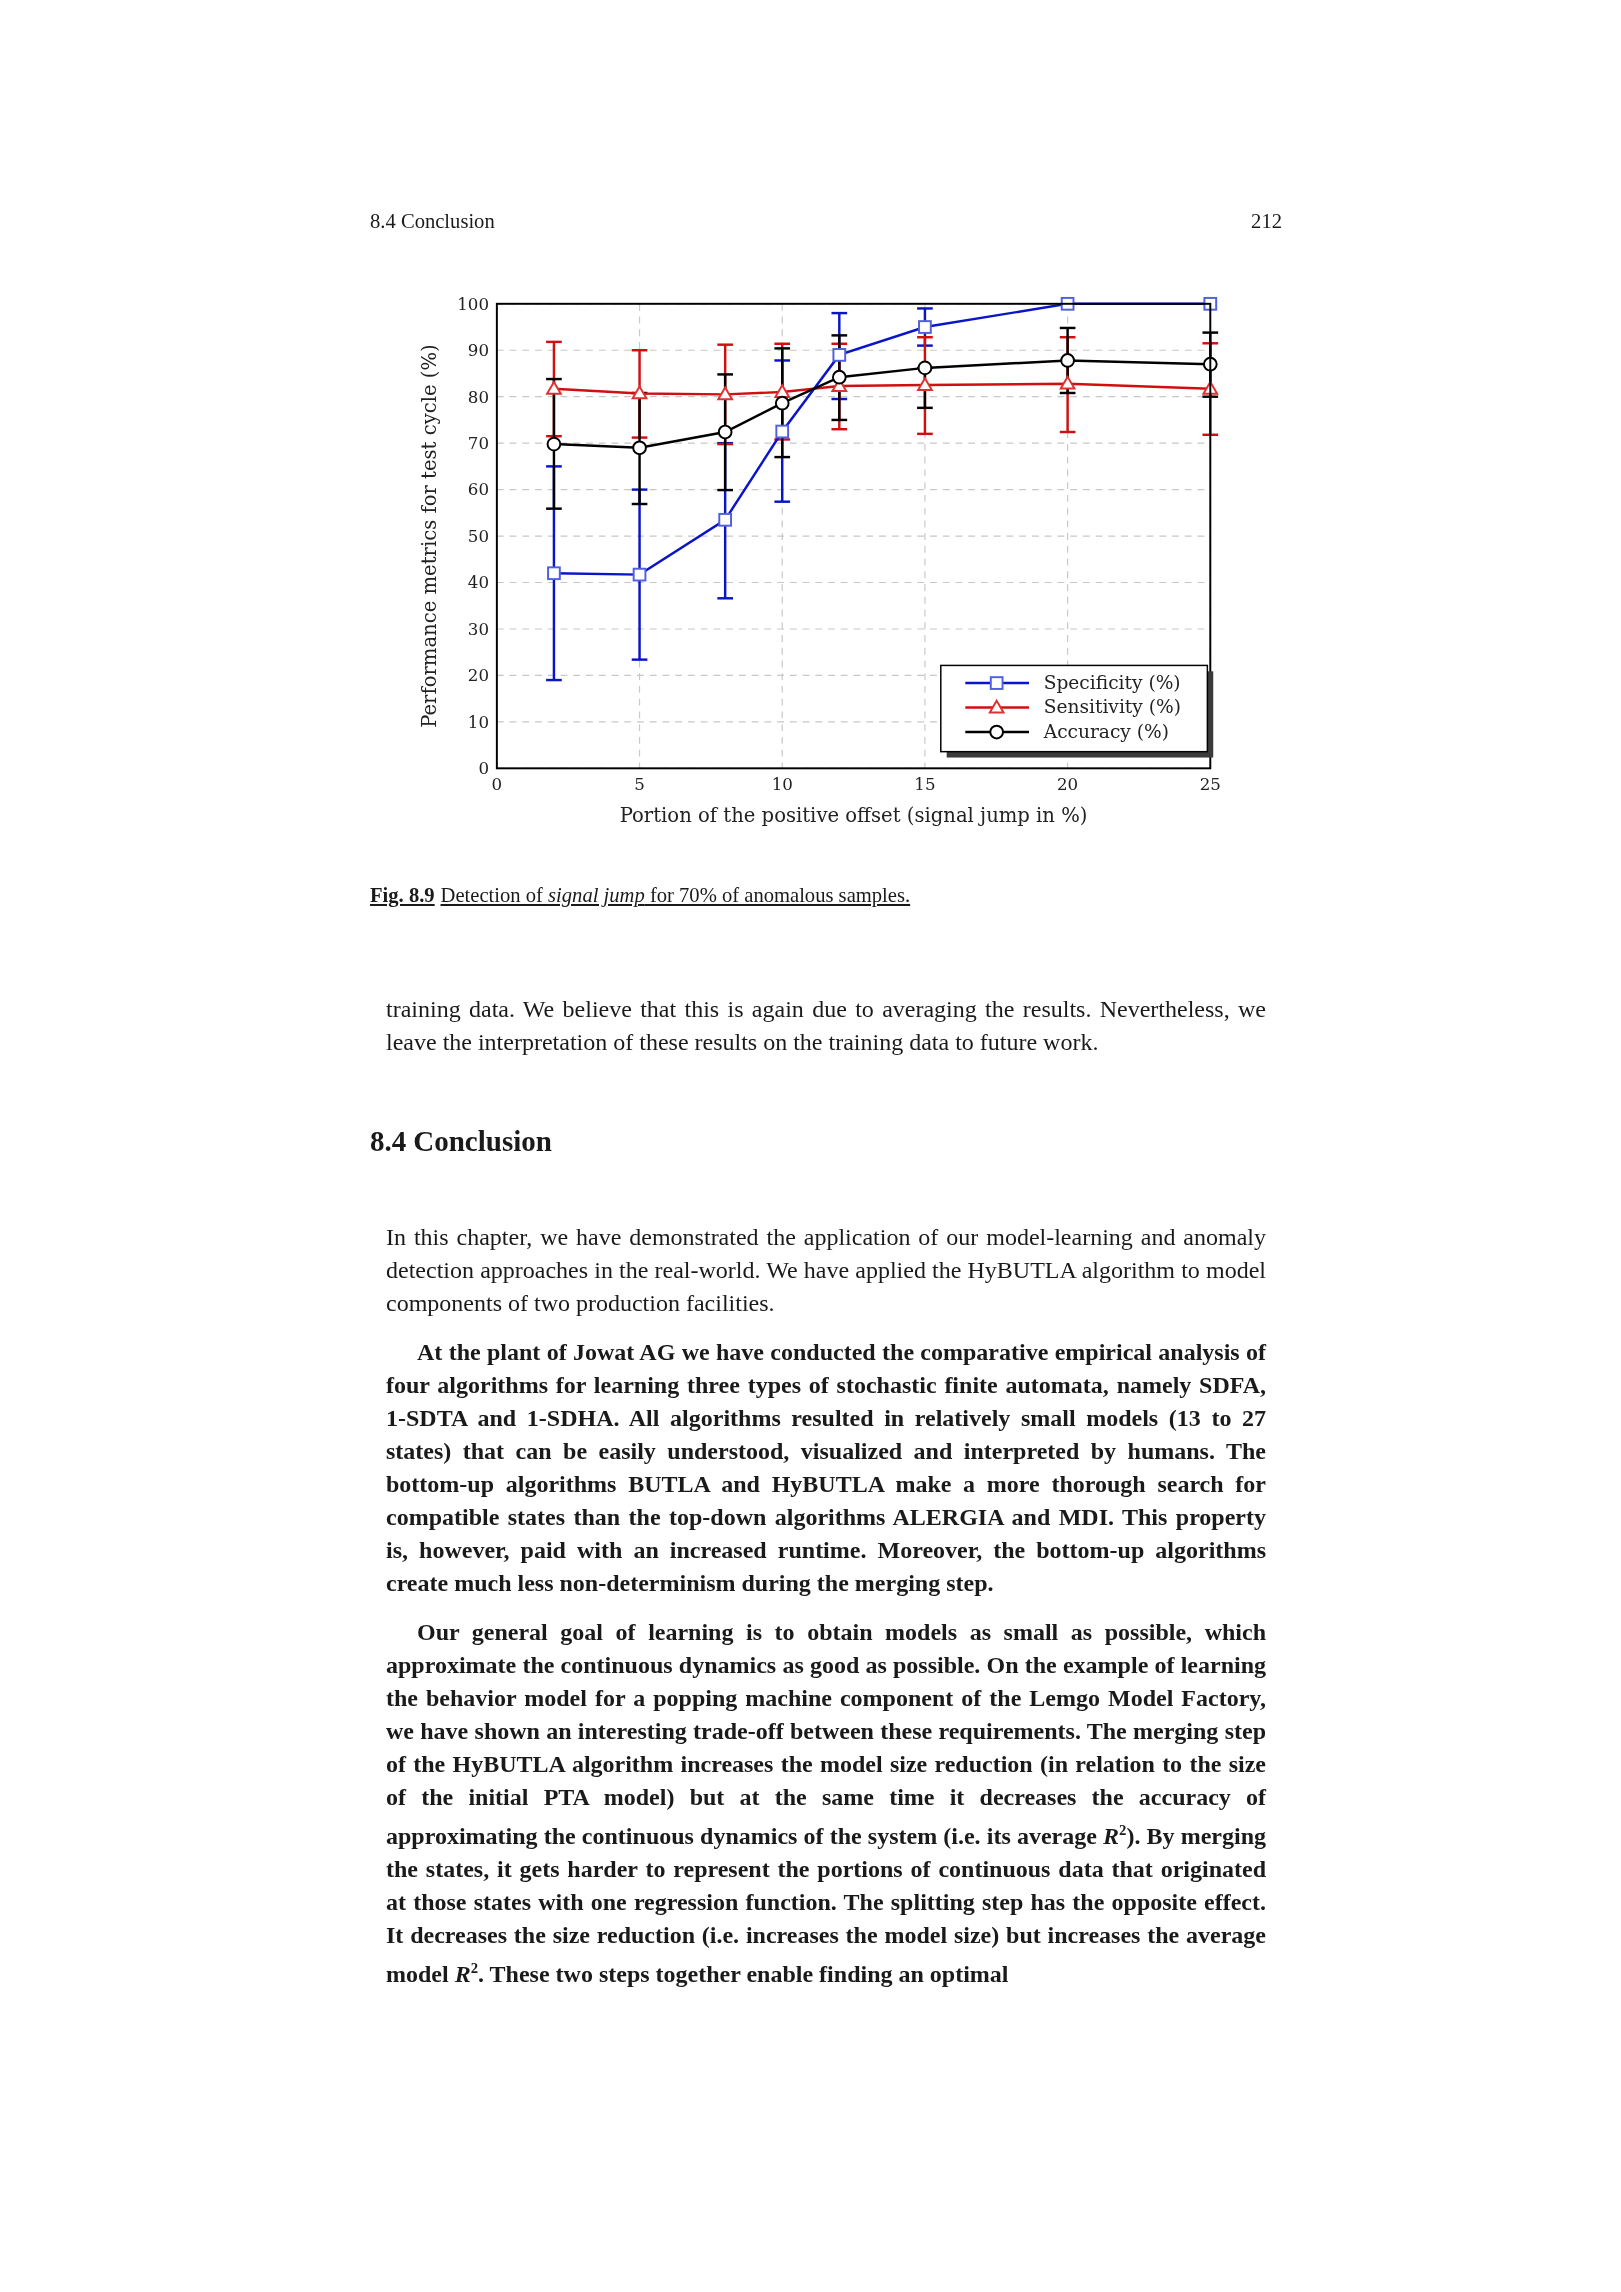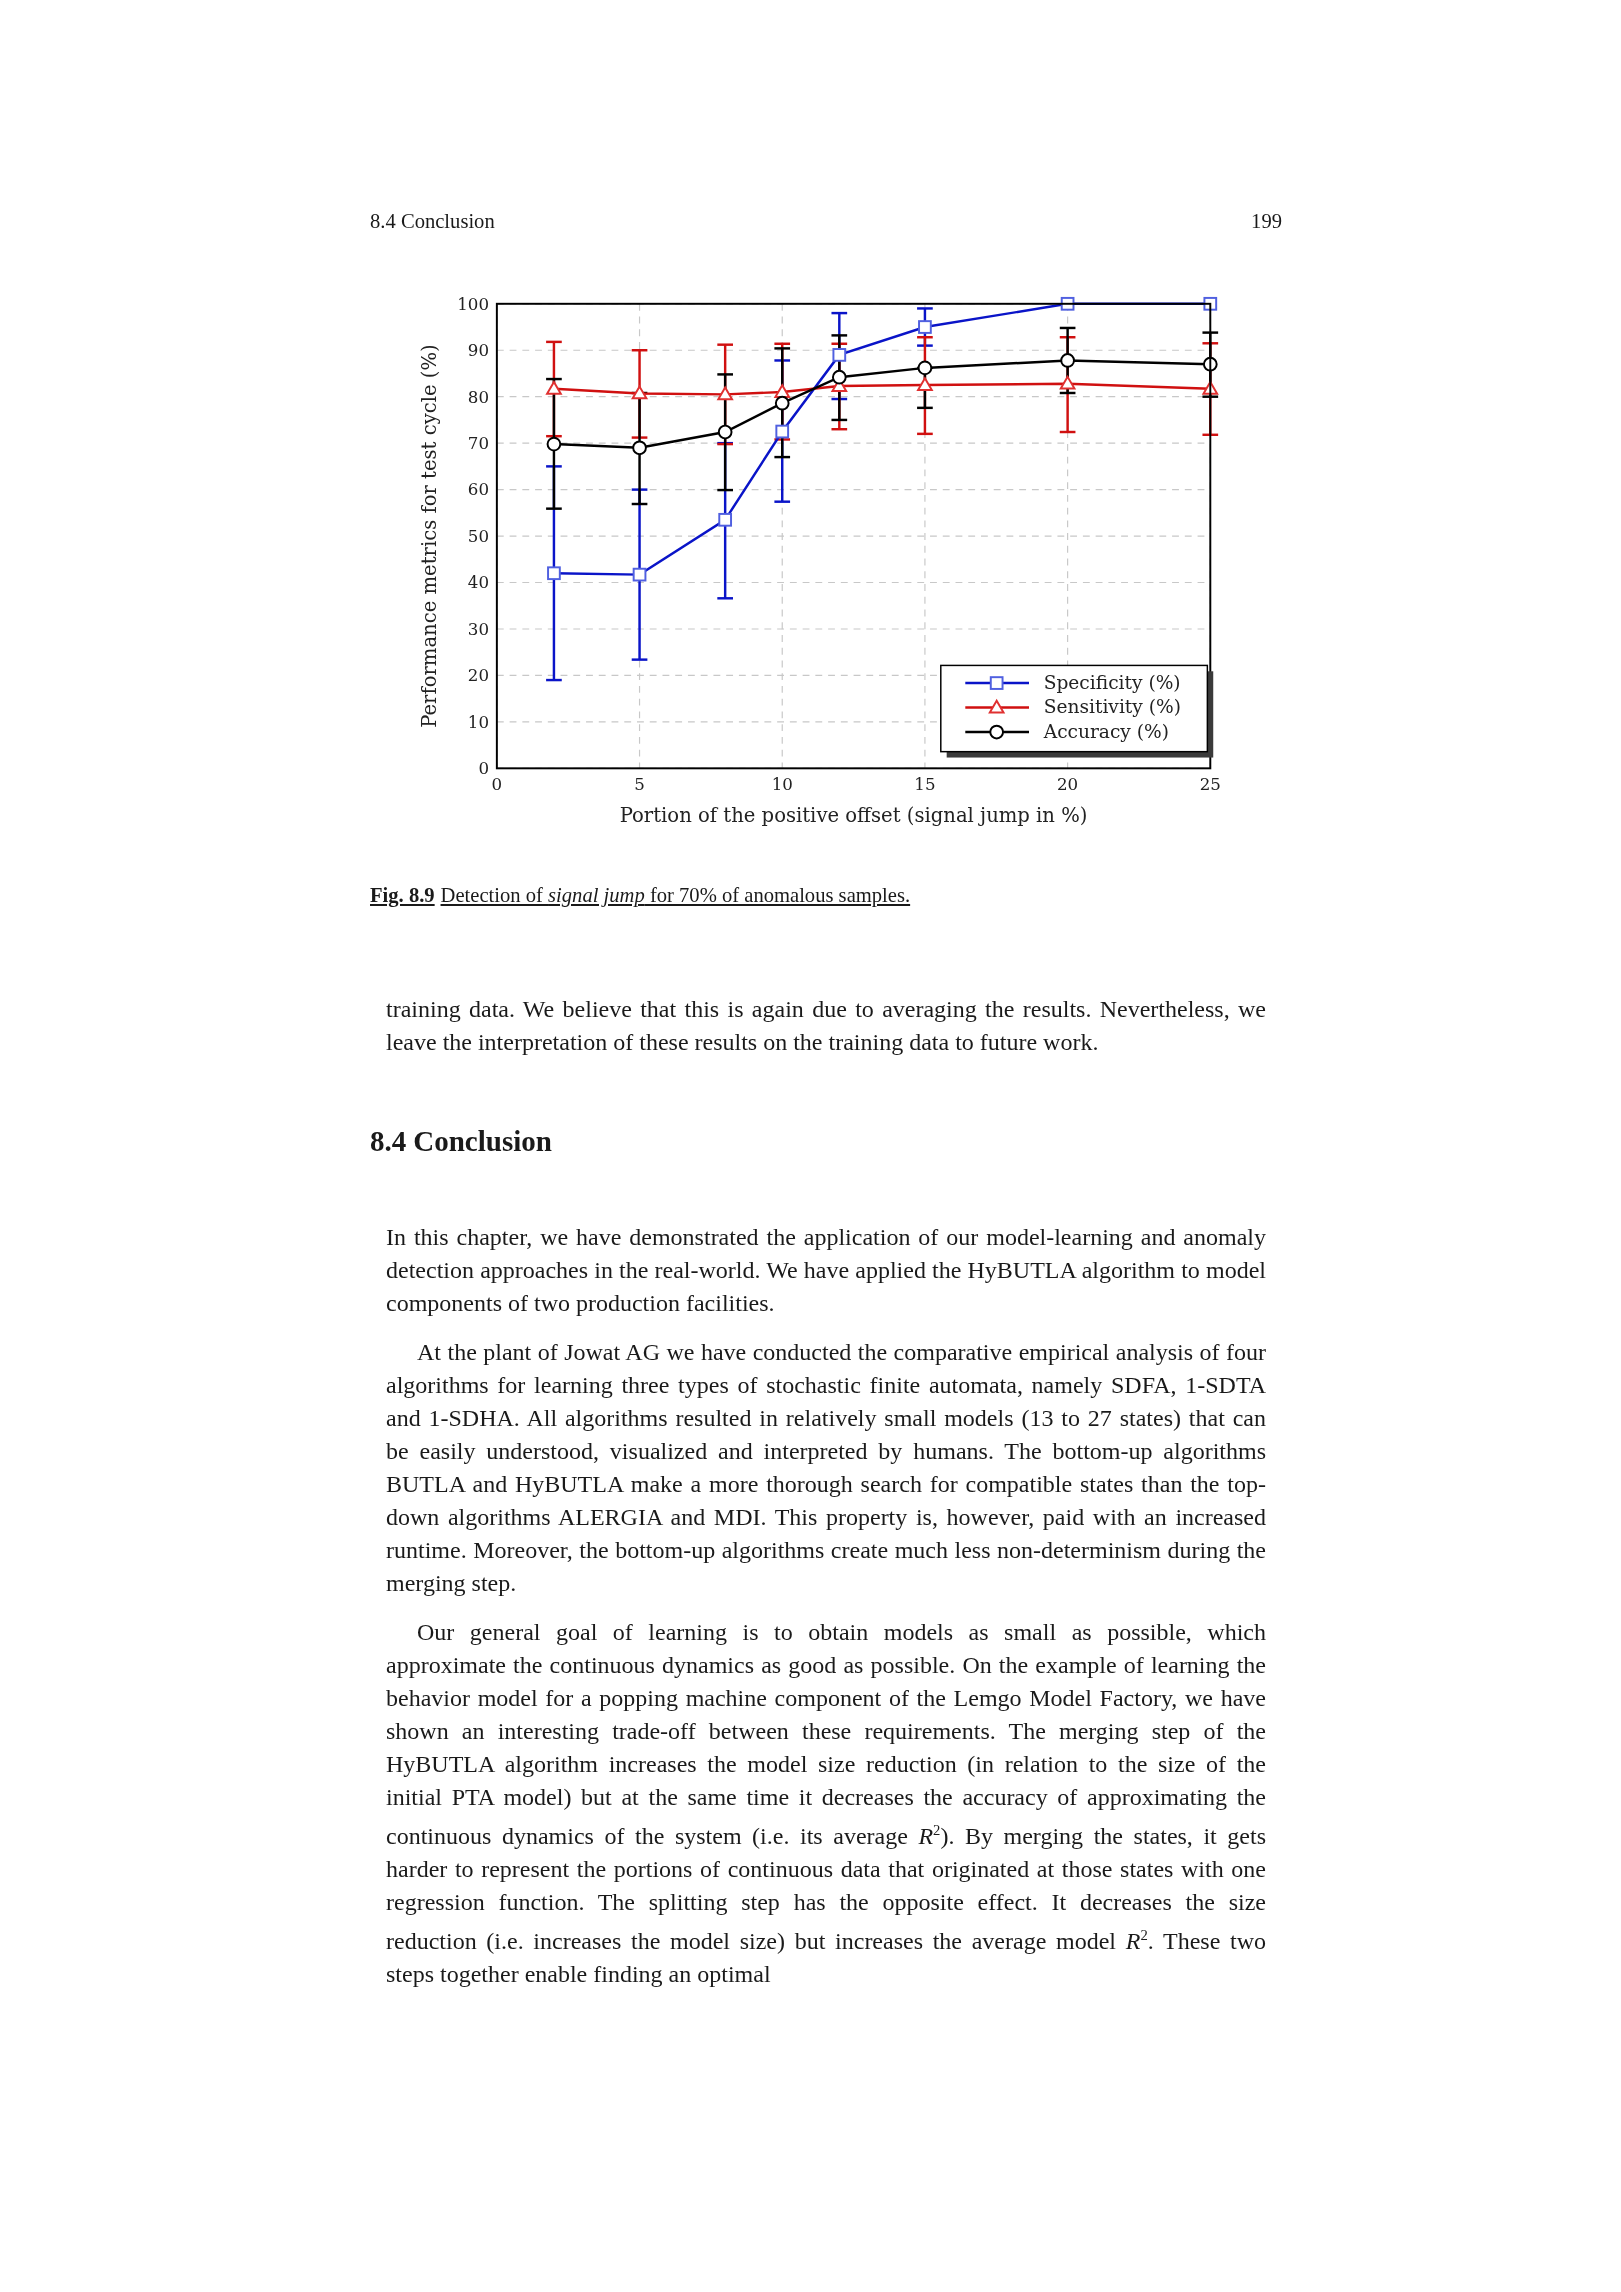--- a/index.html
+++ b/index.html
@@ -4,35 +4,35 @@
 <style>
   html, body { margin: 0; padding: 0; background: #ffffff; }
   body { width: 1621px; height: 2293px; position: relative; font-family: "Liberation Serif", "DejaVu Serif", serif; color: #1a1a1a; }
   .running-head { position: absolute; top: 210px; left: 370px; width: 912px; font-size: 20.6px; display: flex; justify-content: space-between; }
   .figure { position: absolute; left: 392px; top: 284px; width: 882px; height: 559px; }
   .figure svg { position: absolute; left: 0; top: 0; }
   .caption { position: absolute; left: 370px; top: 884px; font-size: 20.6px; text-decoration: underline; }
   .caption b { font-weight: bold; margin-right: 5.9px; }
   .body-text { position: absolute; left: 370px; width: 912px; font-size: 24px; line-height: 33px; text-align: justify; }
   .body-text p { margin: 16px; }
-  .body-text p.indent { text-indent: 31px; }
+  .body-text p.indent { text-indent: 31px; font-weight: bold; }
   .section-heading { position: absolute; left: 370px; top: 1125px; font-size: 29px; font-weight: bold; }
   .section-heading span.num { margin-right: 7px; }
   .tick-label { font-family: "DejaVu Serif", serif; font-size: 17px; fill: #222; }
   .axis-title { font-family: "DejaVu Serif", serif; font-size: 20px; fill: #222; }
   .legend-text { font-family: "DejaVu Serif", serif; font-size: 19px; fill: #222; }
   sup { font-size: 14.7px; }
   i.var { font-style: italic; }
 </style>
 </head>
 <body>
 
 <div class="running-head">
   <span>8.4  Conclusion</span>
-  <span>199</span>
+  <span>212</span>
 </div>
 
 <div class="figure">
   <svg id="chart" width="882" height="559" viewBox="0 0 900 570">
     <g id="grid">
         <line x1="107" x2="835" y1="494" y2="494" stroke="#c8c8c8" stroke-width="1.2" stroke-dasharray="7,6"></line>
         <line x1="107" x2="835" y1="446.6" y2="446.6" stroke="#c8c8c8" stroke-width="1.2" stroke-dasharray="7,6"></line>
         <line x1="107" x2="835" y1="399.2" y2="399.2" stroke="#c8c8c8" stroke-width="1.2" stroke-dasharray="7,6"></line>
         <line x1="107" x2="835" y1="351.8" y2="351.8" stroke="#c8c8c8" stroke-width="1.2" stroke-dasharray="7,6"></line>
         <line x1="107" x2="835" y1="304.4" y2="304.4" stroke="#c8c8c8" stroke-width="1.2" stroke-dasharray="7,6"></line>

